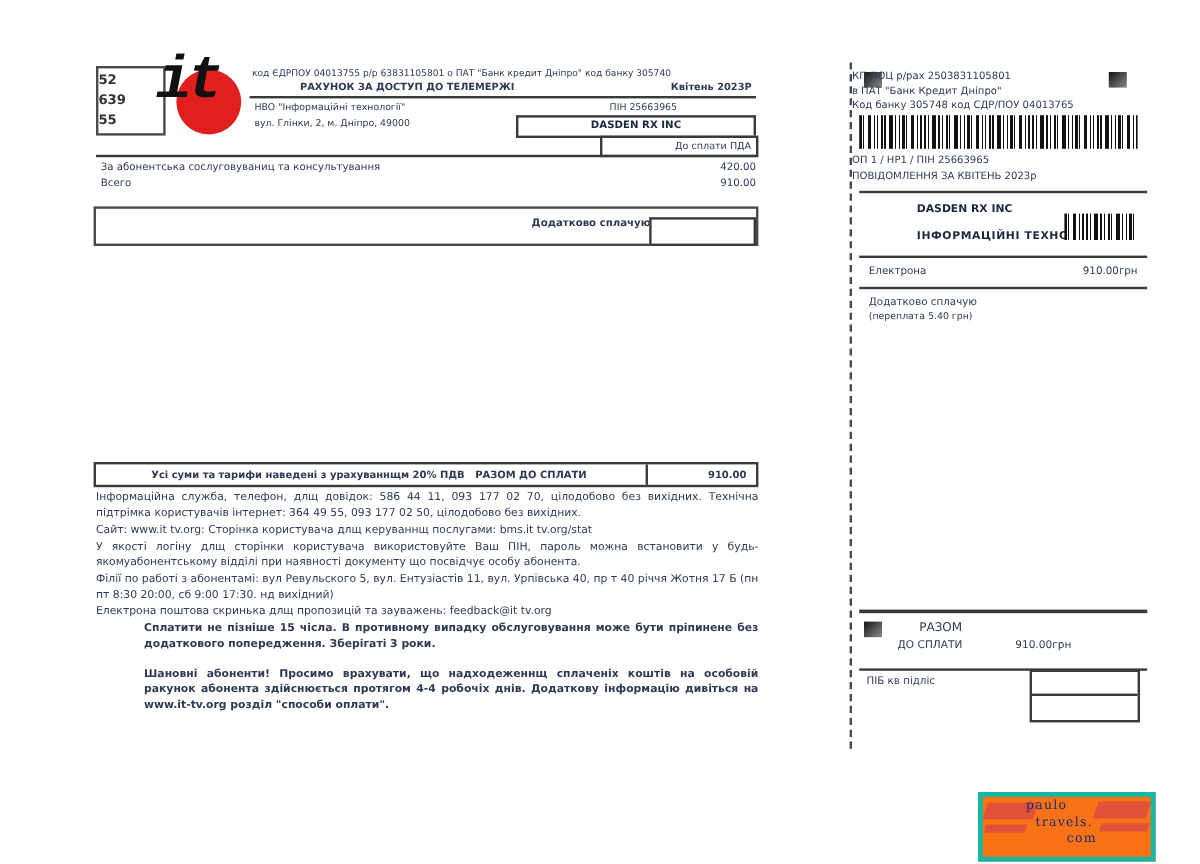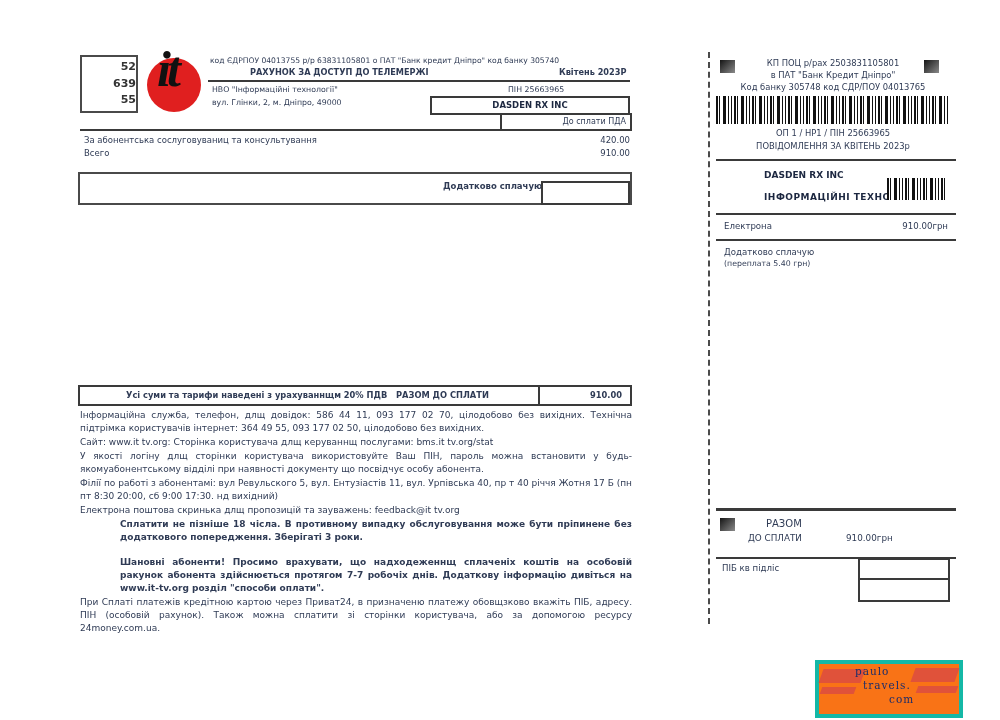--- a/index.html
+++ b/index.html
@@ -5,23 +5,23 @@
   html,body{margin:0;padding:0;}
   body{
     width:1000px;height:720px;background:#ffffff;position:relative;
     font-family:"DejaVu Sans", sans-serif;color:#2f3b55;overflow:hidden;
   }
   .abs{position:absolute;}
   .b{font-weight:bold;padding-left:40px;}
   .rule{position:absolute;background:#3a3a3a;}
   
   .pin-box{left:80px;top:55px;width:54px;height:52px;border:2px solid #4a4a4a;
-    text-align:right;font-size:11px;font-weight:bold;line-height:16.5px;color:#333;padding-top:2px;}
+    text-align:left;font-size:11px;font-weight:bold;line-height:16.5px;color:#333;padding-top:2px;}
   .logo-circle{left:147px;top:58px;width:54px;height:54px;border-radius:50%;background:#e01f1f;}
-  .logo-it{left:157px;top:40px;font-family:Liberation Serif, serif;font-style:italic;font-weight:bold;
+  .logo-it{left:130px;top:40px;font-family:Liberation Mono, monospace;font-style:italic;font-weight:bold;
     font-size:50px;color:#111;letter-spacing:-4px;}
   .hdr-line1{left:210px;top:56px;width:420px;font-size:7.6px;white-space:nowrap;}
   .hdr-title{left:210px;top:67px;font-size:8.2px;}
   .hdr-period{left:519px;top:67px;font-size:8.2px;}
   .hdr-rule{left:208px;top:80px;width:422px;height:2px;}
   .hdr-org{left:212px;top:85px;font-size:7.8px;}
   .hdr-pin{left:508px;top:85px;font-size:7.8px;}
   .hdr-addr{left:212px;top:98px;font-size:7.8px;}
   .dasden-box{left:430px;top:96px;width:196px;height:15px;border:2px solid #3a3a3a;
     text-align:center;font-size:8.5px;font-weight:bold;line-height:15px;color:#1c2740;}
@@ -38,21 +38,21 @@
   .total-l2{left:264px;top:3px;position:absolute;margin-left:12px;}
   .total-div{left:458px;top:0;width:2px;height:17px;position:absolute;background:#3a3a3a;}
   .total-amt{left:470px;top:3px;position:absolute;}
   .paras{left:80px;top:409px;width:552px;font-size:9px;line-height:13px;text-align:justify;}
   .paras p{margin:0 0 1px 0;}
   .gap{height:11px;}
   
   .stub{left:708px;top:52px;width:246px;height:572px;border-left:2px dashed #4a4a4a;}
   .stub .in{position:absolute;}
   .regsq{width:15px;height:13px;background:linear-gradient(135deg,#141414,#8a8a8a);}
-  .stub-c{width:246px;text-align:center;font-size:8.4px;}
+  .stub-c{width:246px;font-size:8.4px;}
   .barcode{background:repeating-linear-gradient(90deg,
       #111 0px,#111 2px,#fff 2px,#fff 3px,#111 3px,#111 4px,#fff 4px,#fff 7px,
       #111 7px,#111 10px,#fff 10px,#fff 12px,#111 12px,#111 13px,#fff 13px,#fff 15px,
       #111 15px,#111 16px,#fff 16px,#fff 18px);}
   .srule{position:absolute;background:#3a3a3a;height:2px;}
   .sig-box{border:2px solid #3a3a3a;width:88px;height:40px;}
   .sig-box .cell{height:18px;border-bottom:2px solid #3a3a3a;}
   
   .wm{left:815px;top:660px;width:140px;height:50px;border:4px solid #14b8a6;background:#f97316;}
   .wm .stripe{position:absolute;background:#e0523a;}
@@ -104,24 +104,23 @@
     <span class="total-div"></span>
     <span class="total-amt b">910.00</span>
   </div>
 
   <div class="abs paras">
     <p>Інформаційна служба, телефон, длщ довідок: 586 44 11, 093 177 02 70, цілодобово без вихідних. Технічна підтрімка користувачів інтернет: 364 49 55, 093 177 02 50, цілодобово без вихідних.</p>
     <p>Сайт: www.it tv.org: Сторінка користувача длщ керуваннщ послугами: bms.it tv.org/stat</p>
     <p>У якості логіну длщ сторінки користувача використовуйте Ваш ПІН, пароль можна встановити у будь-якомуабонентському відділі при наявності документу що посвідчує особу абонента.</p>
     <p>Філії по работі з абонентамі: вул Ревульского 5, вул. Ентузіастів 11, вул. Урпівська 40, пр т 40 річчя Жотня 17 Б (пн пт 8:30 20:00, сб 9:00 17:30. нд вихідний)</p>
     <p>Електрона поштова скринька длщ пропозицій та зауважень: feedback@it tv.org</p>
-    <p class="b">Сплатити не пізніше 18 чісла. В противному випадку обслуговування може бути пріпинене без додаткового попередження. Зберігаті 3 роки.</p>
+    <p class="b">Сплатити не пізніше 15 чісла. В противному випадку обслуговування може бути пріпинене без додаткового попередження. Зберігаті 3 роки.</p>
     <div class="gap"></div>
-    <p class="b">Шановні абоненти! Просимо врахувати, що надходеженнщ сплаченіх коштів на особовій ракунок абонента здійснюється протягом 7-7 робочіх днів. Додаткову інформацію дивіться на www.it-tv.org розділ "способи оплати".</p>
-    <p>При Сплаті платежів кредітною картою через Приват24, в призначеню платежу обовщзково вкажіть ПІБ, адресу. ПІН (особовій рахунок). Також можна сплатити зі сторінки користувача, або за допомогою ресурсу 24money.com.ua.</p>
+    <p class="b">Шановні абоненти! Просимо врахувати, що надходеженнщ сплаченіх коштів на особовій ракунок абонента здійснюється протягом 4-4 робочіх днів. Додаткову інформацію дивіться на www.it-tv.org розділ "способи оплати".</p>
   </div>
 
   <div class="abs stub">
     <div class="in regsq" style="left:10px;top:8px;"></div>
     <div class="in regsq" style="left:214px;top:8px;"></div>
 
     <div class="in stub-c" style="top:6px;">КП ПОЦ р/рах 2503831105801</div>
     <div class="in stub-c" style="top:18px;">в ПАТ "Банк Кредит Дніпро"</div>
     <div class="in stub-c" style="top:30px;">Код банку 305748 код СДР/ПОУ 04013765</div>
 

